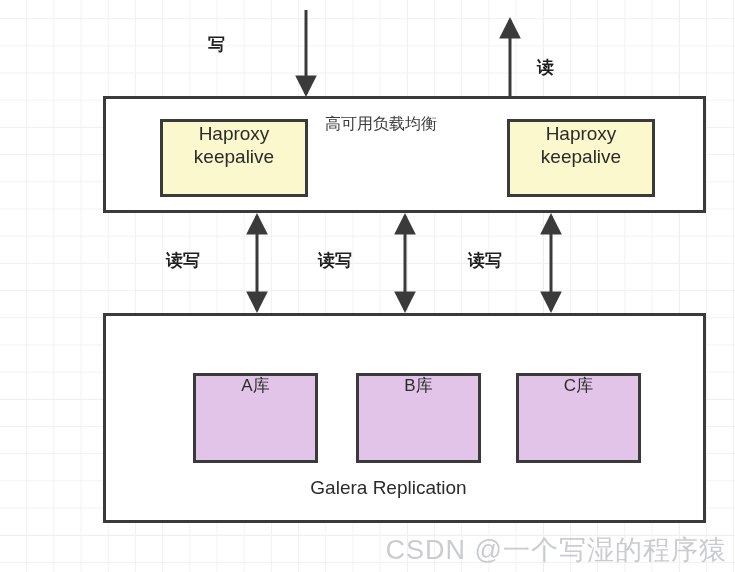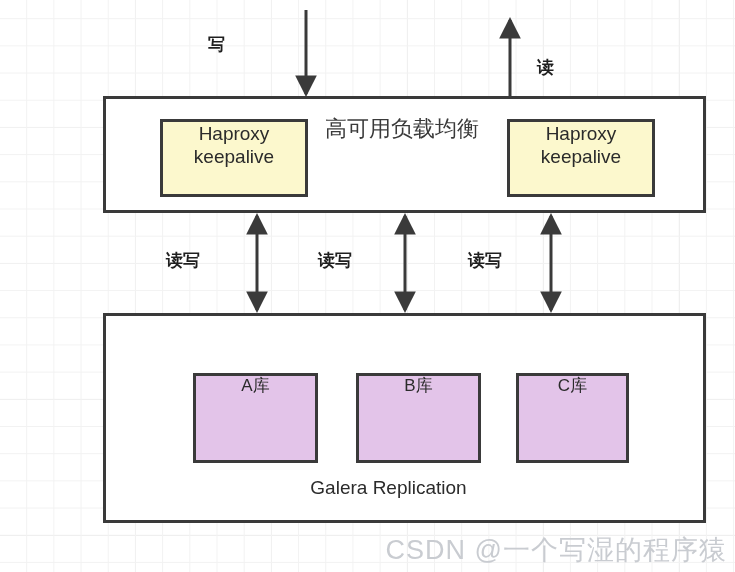--- a/index.html
+++ b/index.html
@@ -62,35 +62,35 @@
   .node.db {
     background: #e3c4e9;
     font-size: 17px;
   }
 
   #proxy-a { left: 54px;  top: 20px;  width: 148px; height: 78px; }
   #proxy-b { left: 401px; top: 20px;  width: 148px; height: 78px; }
 
   #db-a { left: 87px;  top: 57px; width: 125px; height: 90px; }
   #db-b { left: 250px; top: 57px; width: 125px; height: 90px; }
-  #db-c { left: 410px; top: 57px; width: 113px; height: 90px; }
+  #db-c { left: 410px; top: 57px; width: 125px; height: 90px; }
 
   
   .label {
     position: absolute;
     color: #1f1f1f;
     white-space: nowrap;
     font-weight: bold;
     font-size: 17px;
   }
   .label.plain { font-weight: normal; color: #3a3a3a; }
 
   #label-write       { left: 208px; top: 33px;  }
   #label-read        { left: 537px; top: 56px;  }
-  #label-balance     { left: 325px; top: 114px; font-size: 22px; }
+  #label-balance     { left: 325px; top: 114px; font-size: 16px; }
   #label-rw-1        { left: 166px; top: 249px; }
   #label-rw-2        { left: 318px; top: 249px; }
   #label-rw-3        { left: 468px; top: 249px; }
   #label-galera      { left: 0px;   top: 477px; width: 735px; text-align: center;
                        font-size: 19px; font-weight: normal; color: #2b2b2b; padding-left: 21px; }
 
   
   #arrows {
     position: absolute;
     left: 0; top: 0;

